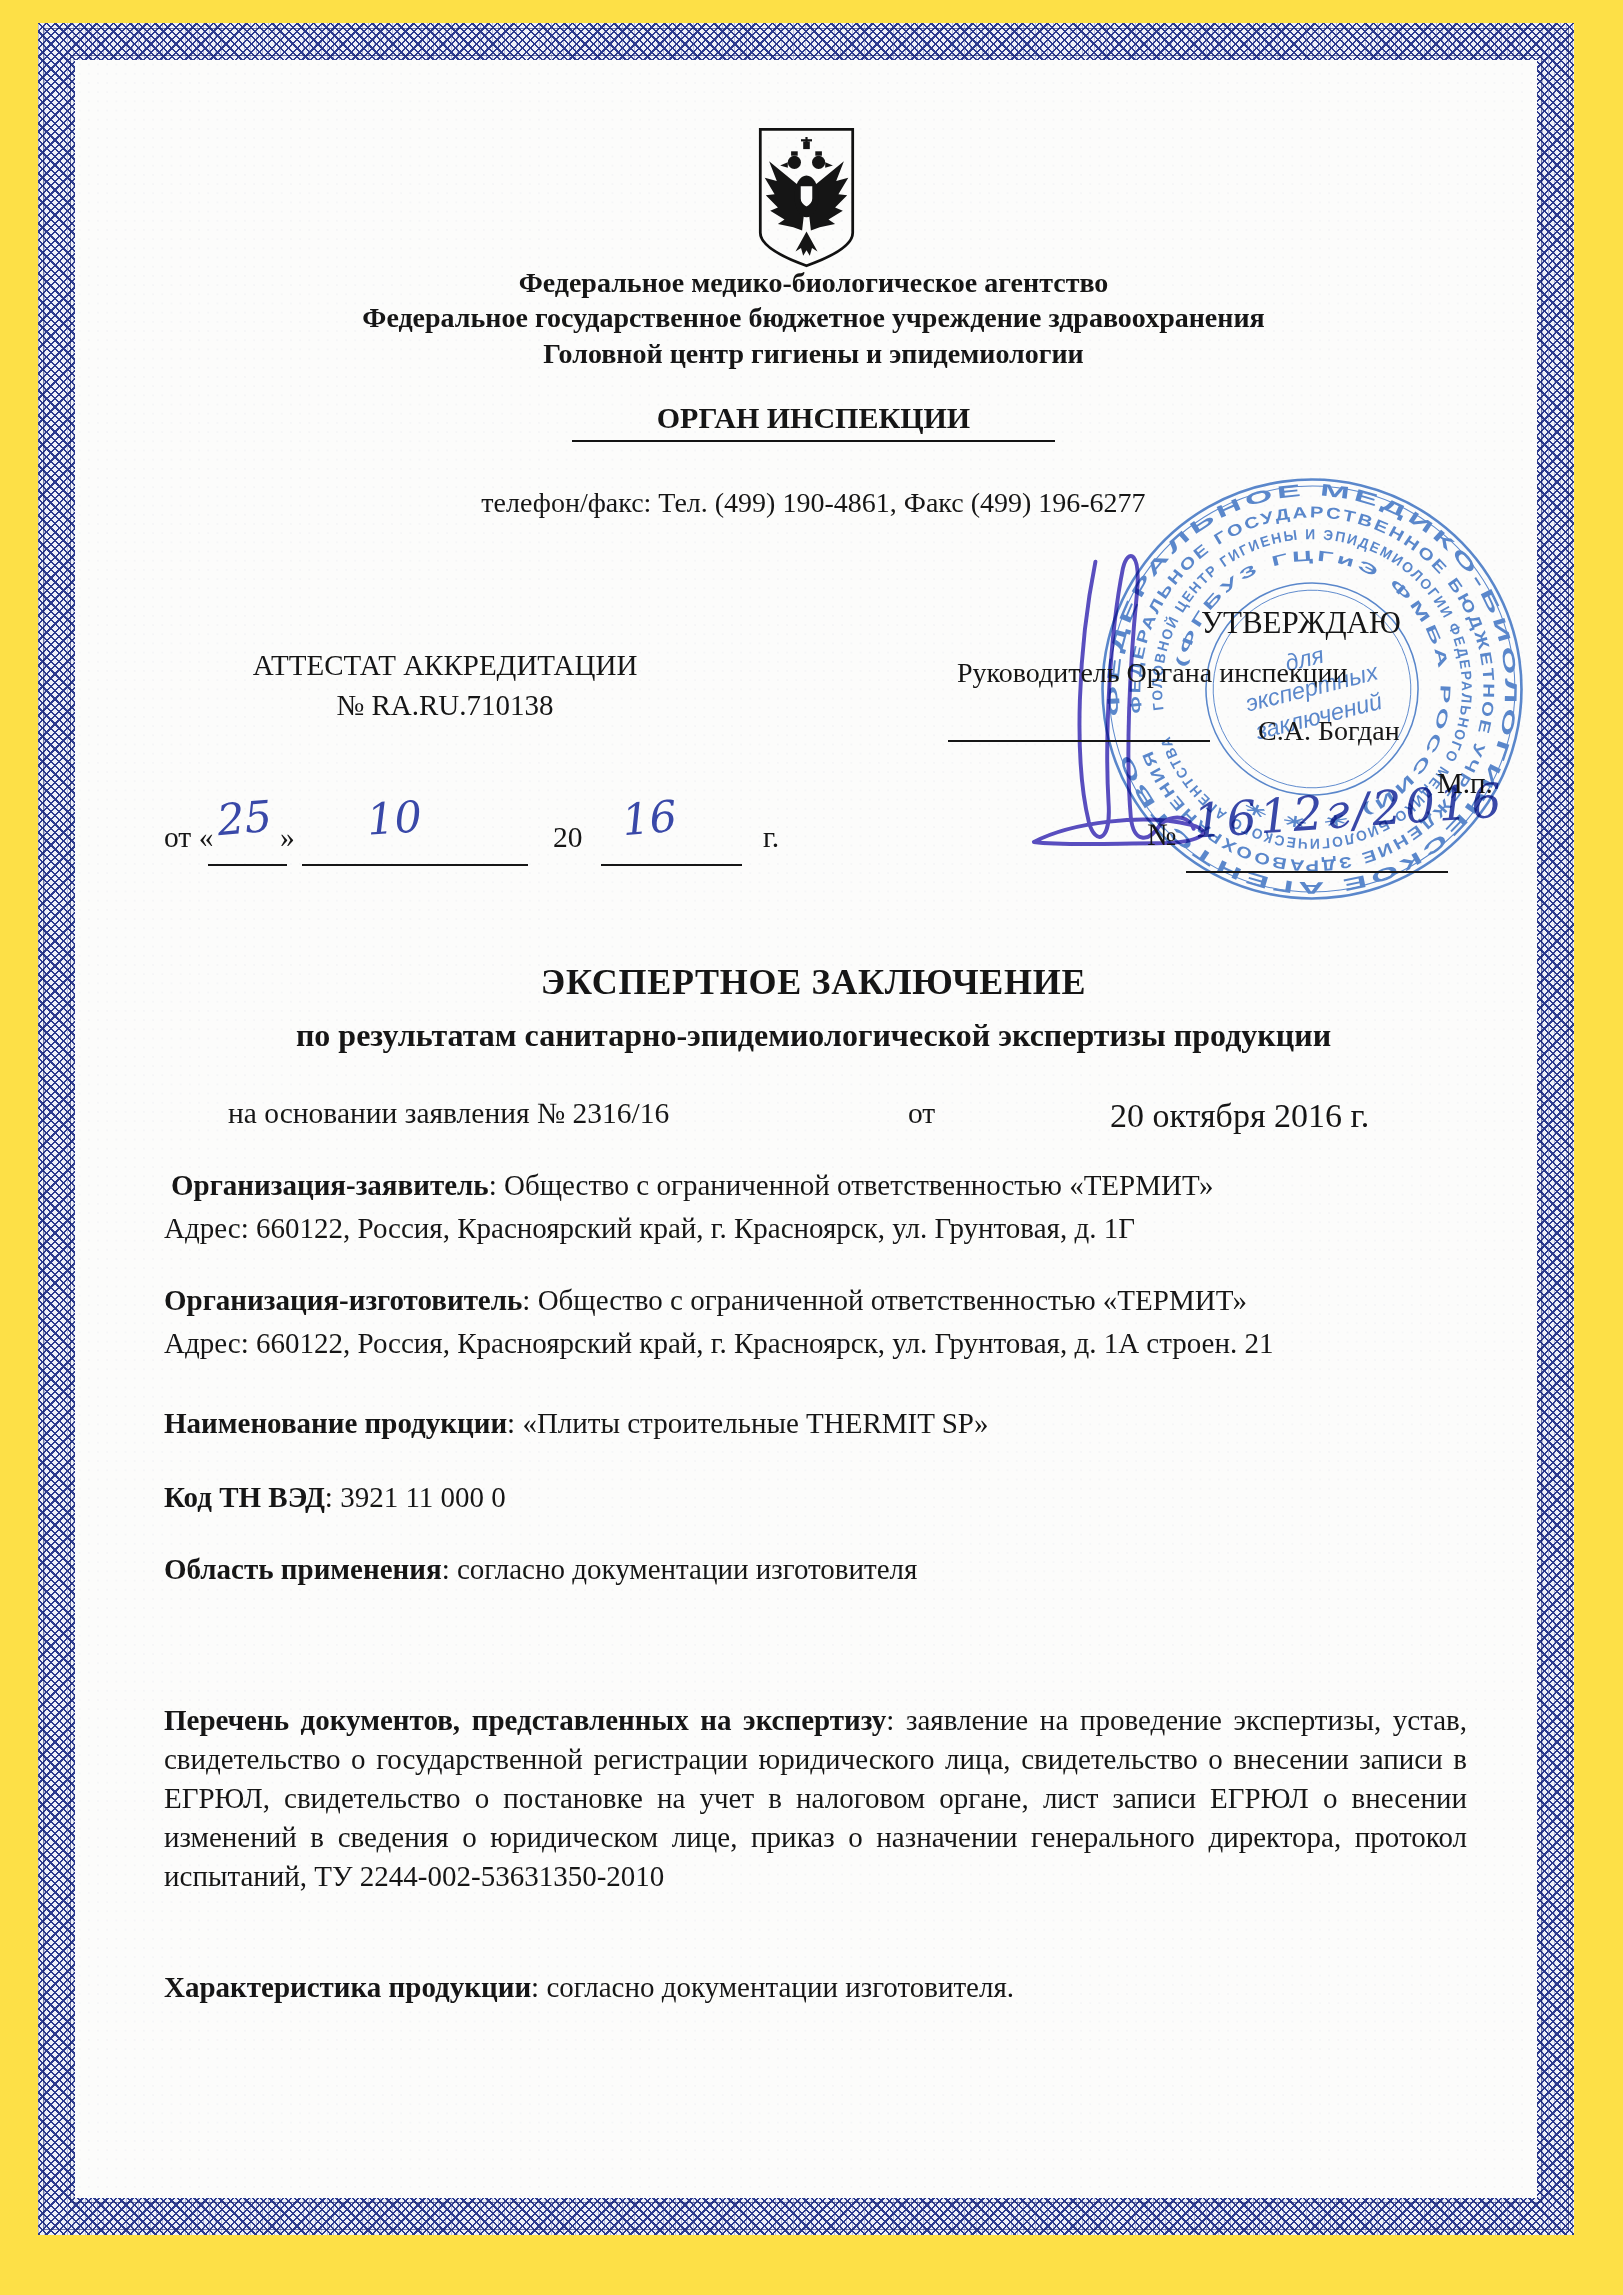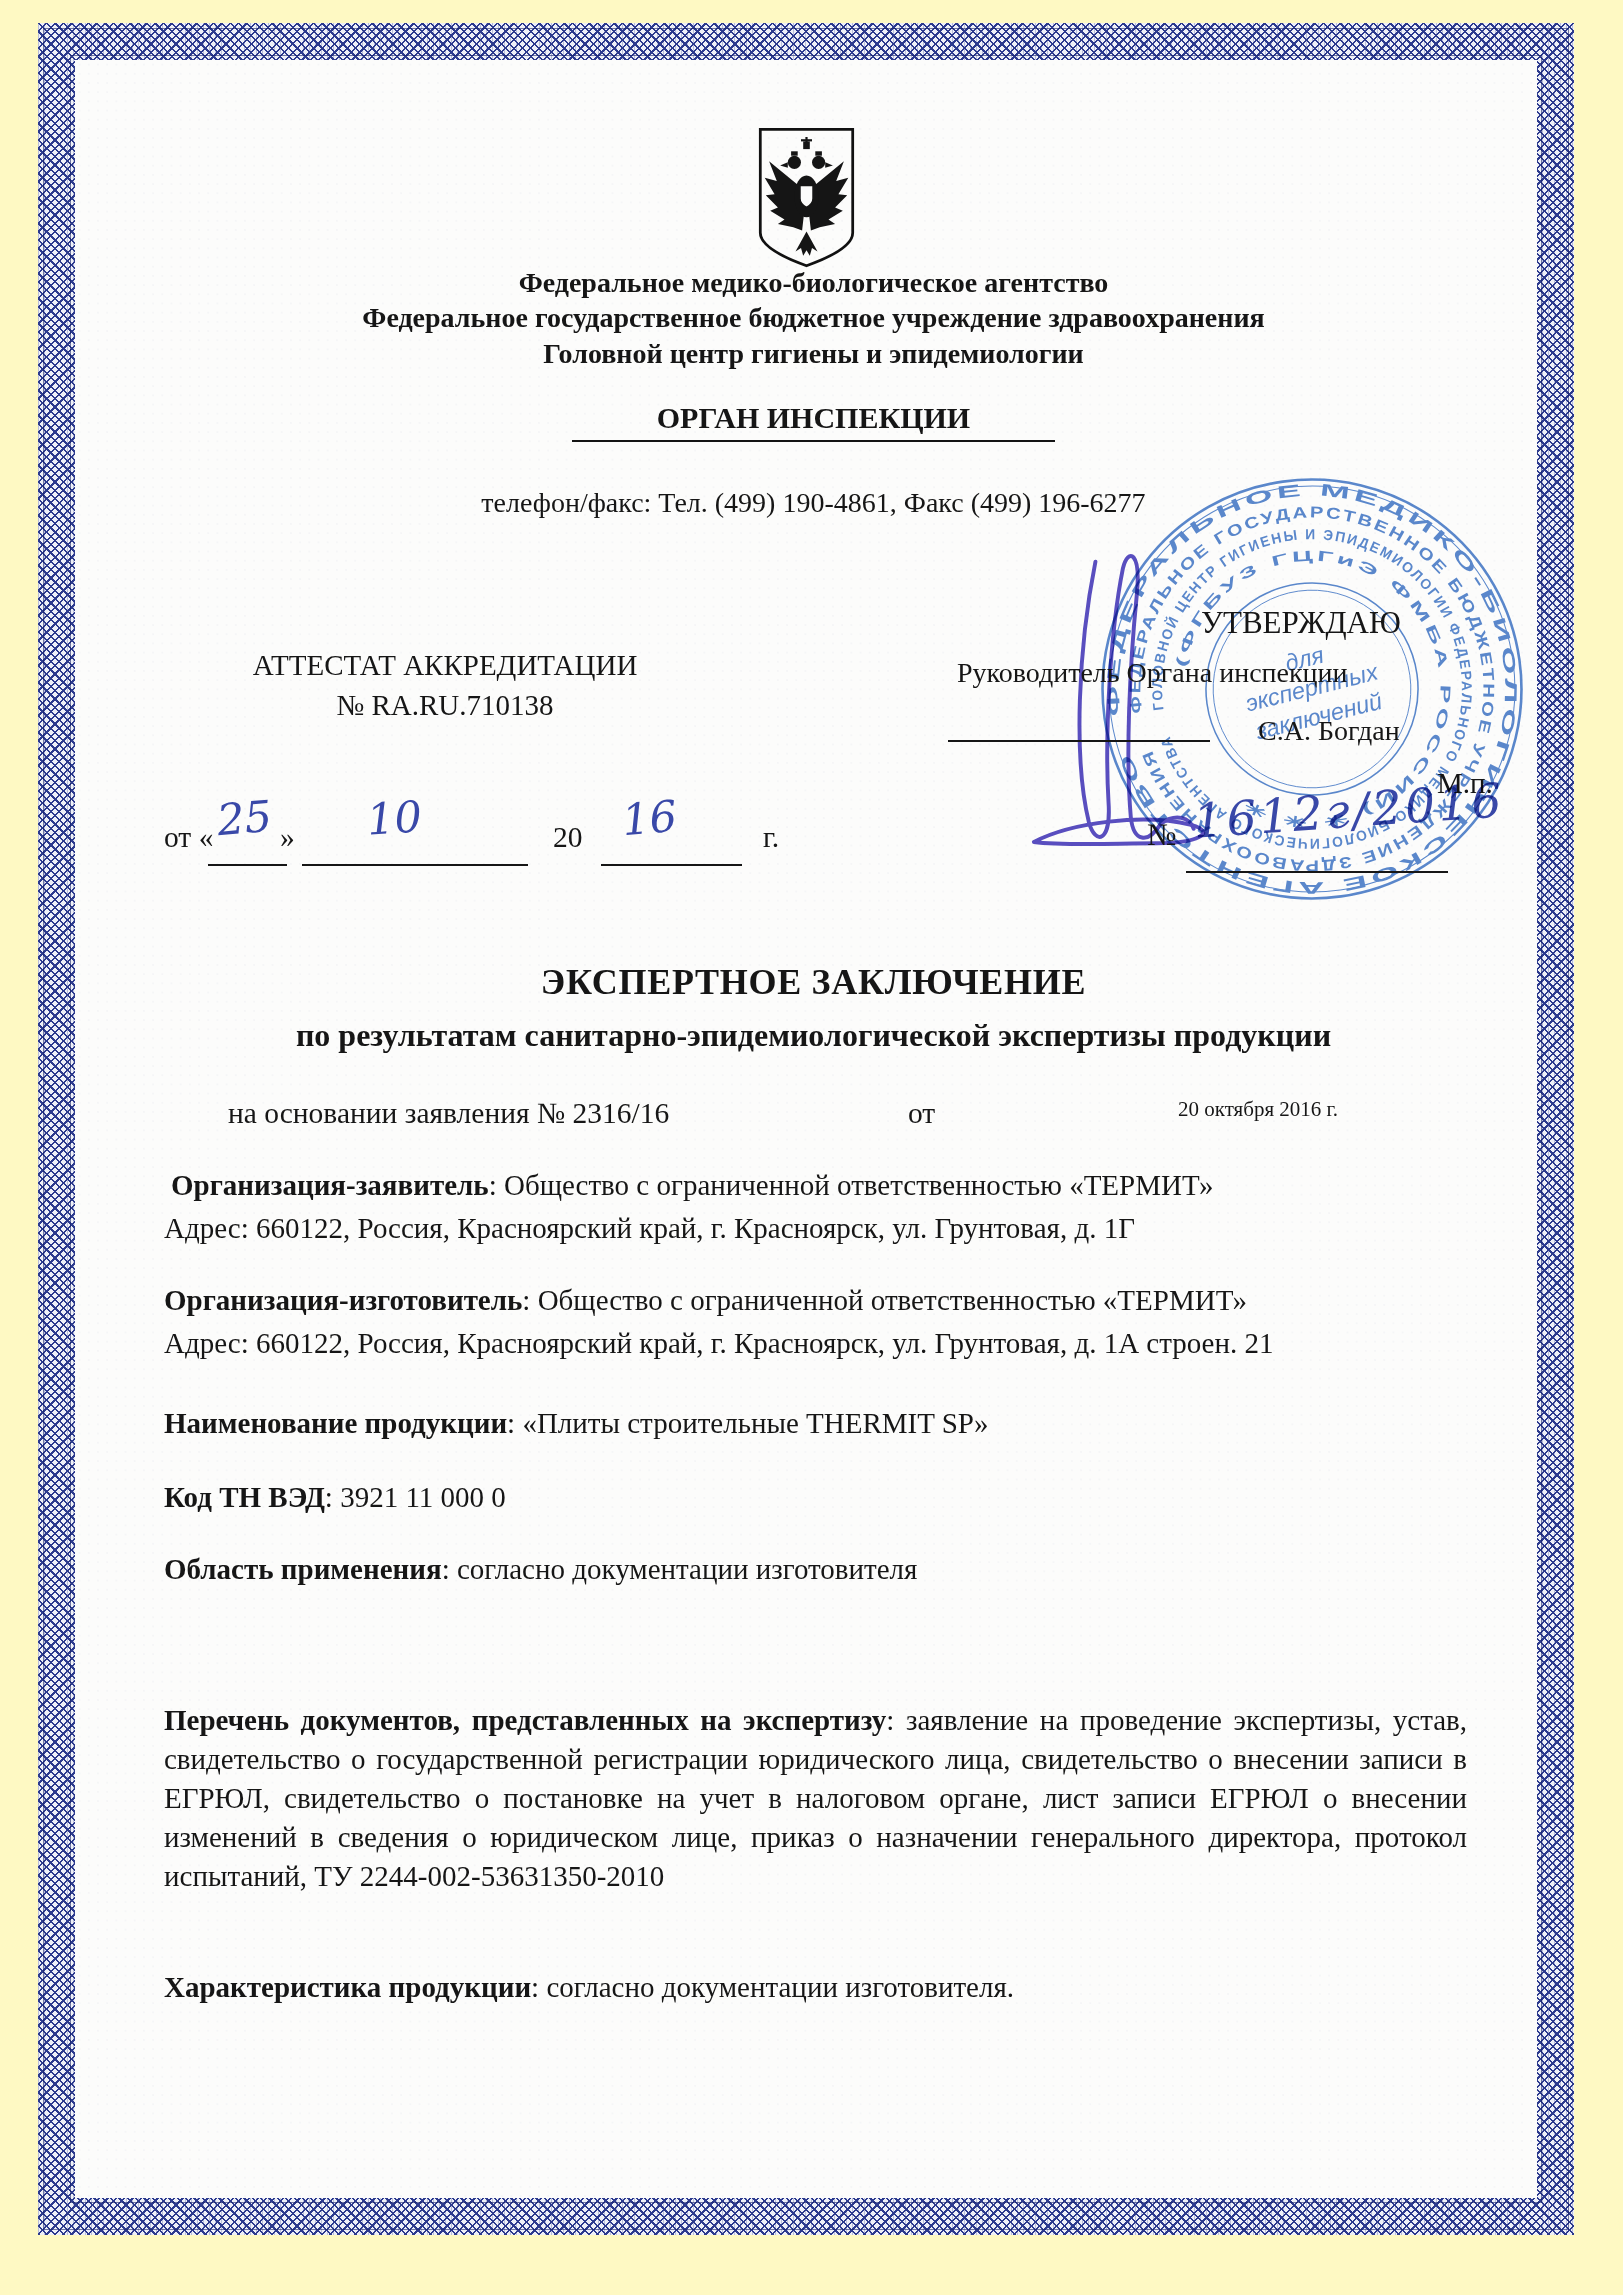--- a/index.html
+++ b/index.html
@@ -1,16 +1,16 @@
 <!DOCTYPE html>
 <html style="font-size:10.5px"><head>
 <meta charset="utf-8">
 <style>
   html,body{margin:0;padding:0;background:#ffffff;}
-  #page{position:relative;width:1623px;height:2295px;background:#fef9c3;overflow:hidden;
+  #page{position:relative;width:1623px;height:2295px;background:#fde047;overflow:hidden;
         font-family:"Liberation Serif", serif;color:#161616;}
   
   .frame{position:absolute;left:38px;top:23px;width:1536px;height:2212px;
          background-color:#eef0f8;
          background-image:
            repeating-linear-gradient(45deg,  #2c3a8e 0 1.6px, transparent 1.6px 5.9px),
            repeating-linear-gradient(-45deg, #2c3a8e 0 1.6px, transparent 1.6px 5.9px),
            repeating-linear-gradient(90deg,  rgba(44,58,142,.28) 0 0.7px, transparent 0.7px 5.9px);}
   .frame-line-outer{position:absolute;inset:4.6px;border:1.3px solid rgba(25,35,105,.6);}
   .frame-line-inner{position:absolute;inset:32px;border:1.3px solid rgba(25,35,105,.6);}
@@ -147,21 +147,21 @@
 
   <div class="t" style="left:1147px;top:817px;font-size:31px;">№</div>
   <div class="hand" style="left:1193px;top:783px;font-size:47px;letter-spacing:3.3px;transform:rotate(-4deg);">1612г/2016</div>
   <div class="u" style="left:1186px;top:871px;width:262px;"></div>
 
   <div class="t c b" style="top:961px;font-size:36px;letter-spacing:0.7px;">ЭКСПЕРТНОЕ ЗАКЛЮЧЕНИЕ</div>
   <div class="t c b" style="top:1017px;font-size:32px;">по результатам санитарно-эпидемиологической экспертизы продукции</div>
 
   <div class="t" style="left:228px;top:1097px;font-size:29.5px;">на основании заявления № 2316/16</div>
   <div class="t" style="left:908px;top:1097px;font-size:29.5px;">от</div>
-  <div class="t" style="left:1178px;top:1097px;font-size:21px;">20 октября 2016 г.</div>
+  <div class="t" style="left:1110px;top:1097px;font-size:34px;">20 октября 2016 г.</div>
 
   <div class="t body-line" style="left:171px;top:1169px;">
     <span class="label">Организация-заявитель</span><span>: Общество с ограниченной ответственностью «ТЕРМИТ»</span>
   </div>
   <div class="t body-line" style="left:164px;top:1212px;">Адрес: 660122, Россия, Красноярский край, г. Красноярск, ул. Грунтовая, д. 1Г</div>
 
   <div class="t body-line" style="left:164px;top:1284px;">
     <span class="label">Организация-изготовитель</span><span>: Общество с ограниченной ответственностью «ТЕРМИТ»</span>
   </div>
   <div class="t body-line" style="left:164px;top:1327px;">Адрес: 660122, Россия, Красноярский край, г. Красноярск, ул. Грунтовая, д. 1А строен. 21</div>

